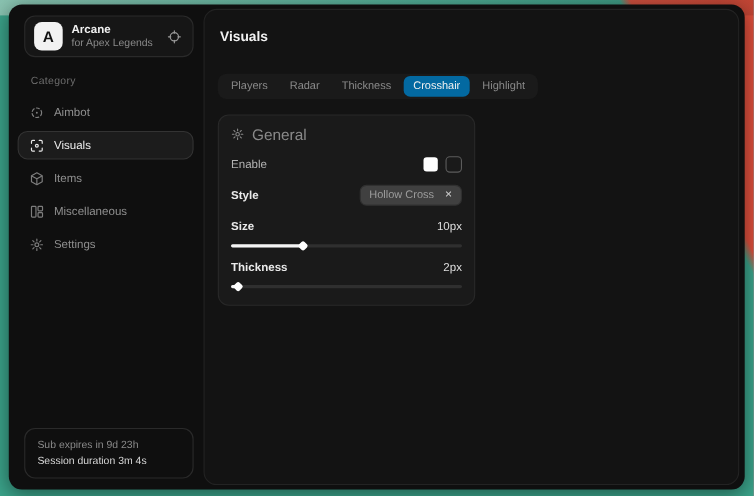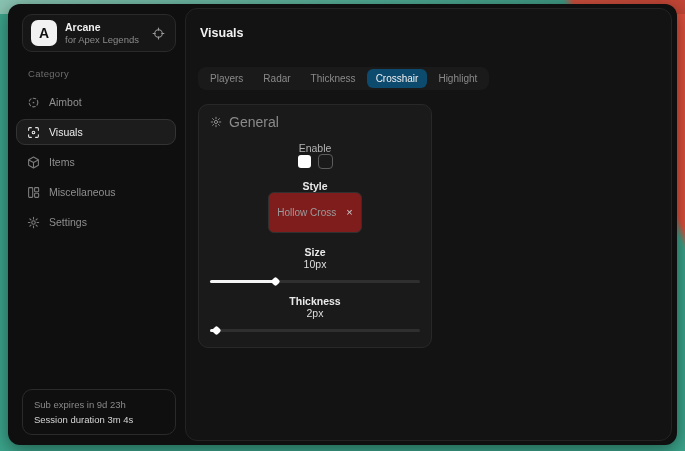--- a/index.html
+++ b/index.html
@@ -65,41 +65,41 @@
   }
   .main-title { color:#f2f2f2; font-size:12.5px; font-weight:700; margin:5px 0 0 2px; }
   .tabbar {
     margin-top:27px; display:inline-flex; align-items:center;
     background:#1a1a1a; border-radius:8px; padding:2px 3px; gap:2px;
   }
   .tab {
     color:#8a8a8a; font-size:10px; padding:4px 9px; border-radius:6px; cursor:default;
     white-space:nowrap;
   }
-  .tab.active { background:#0c4a6e; color:#f0f0f0; }
+  .tab.active { background:#0369a1; color:#f0f0f0; }
   .panel {
     margin-top:14px; width:234px;
     background:#1a1a1a; border:1px solid #282828; border-radius:10px;
     padding:9px 11px 13px 11px;
   }
   .panel-head { display:flex; align-items:center; gap:7px; color:#8a8a8a; font-size:14px; }
   .panel-head .pico { display:flex; color:#8a8a8a; }
-  .row { display:flex; align-items:center; justify-content:space-between;flex-direction:column; }
+  .row { display:flex; align-items:center; justify-content:space-between; }
   .row-enable { margin-top:12px; }
   .lbl-dim { color:#b3b3b3; font-size:10.5px; }
   .lbl { color:#eaeaea; font-size:10.5px; font-weight:700; }
   .val { color:#dedede; font-size:10.5px; }
   .enable-controls { display:flex; align-items:center; gap:7px; }
   .swatch { width:13px; height:13px; border-radius:3px; }
   .checkbox { width:15px; height:15px; border:1.5px solid #5c5c5c; border-radius:4px; background:transparent; }
   .row-style { margin-top:11px; }
   .chip {
     display:flex; align-items:center; gap:10px;
-    background:#7f1d1d; border:1px solid #303030; border-radius:6px;
-    padding:14px 8px;
+    background:#404040; border:1px solid #303030; border-radius:6px;
+    padding:3px 8px;
     justify-content:space-between;
   }
   .chip-text { color:#9c9c9c; font-size:10px; }
   .chip-x { color:#cfcfcf; font-size:11px; line-height:1; cursor:default; }
   .row-size { margin-top:13px; }
   .row-thickness { margin-top:10px; }
   .slider { position:relative; margin-top:8px; height:7px; }
   .slider-track { position:absolute; top:2px; left:0; right:0; height:3px; background:#2f2f2f; border-radius:2px; }
   .slider-fill { position:absolute; top:2px; left:0; height:3px; background:#f5f5f5; border-radius:2px; }
   .slider-thumb {

